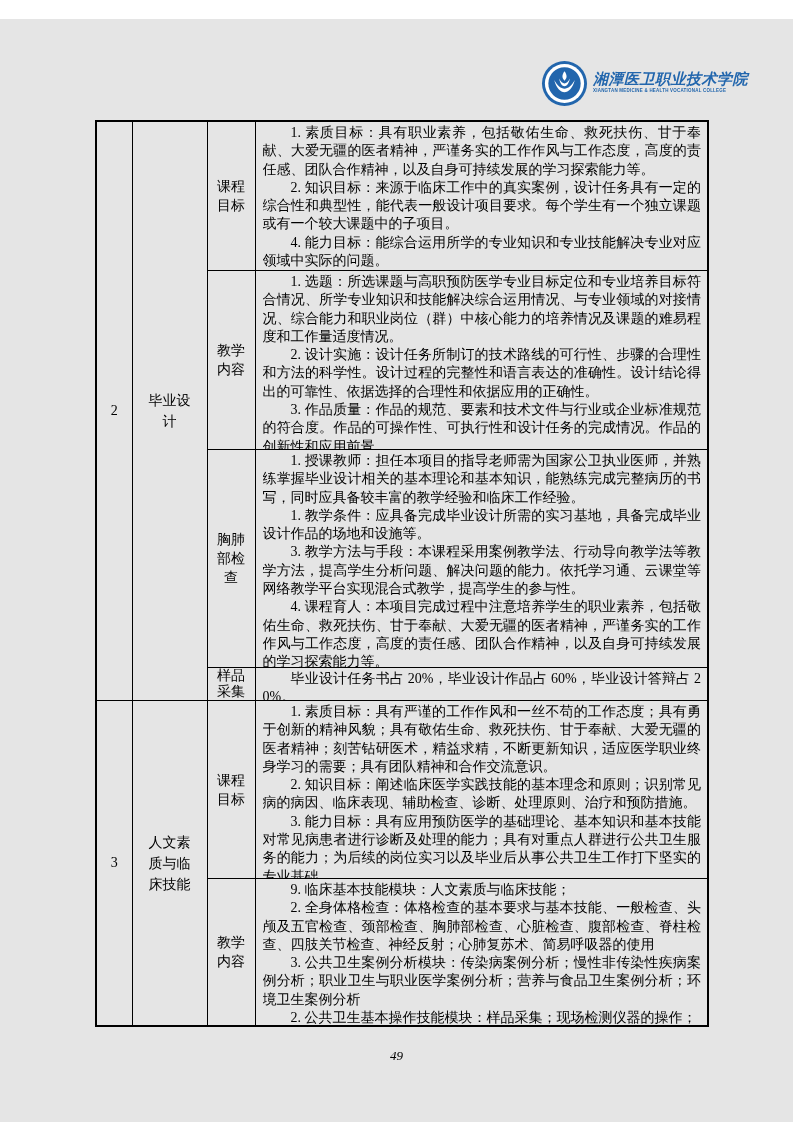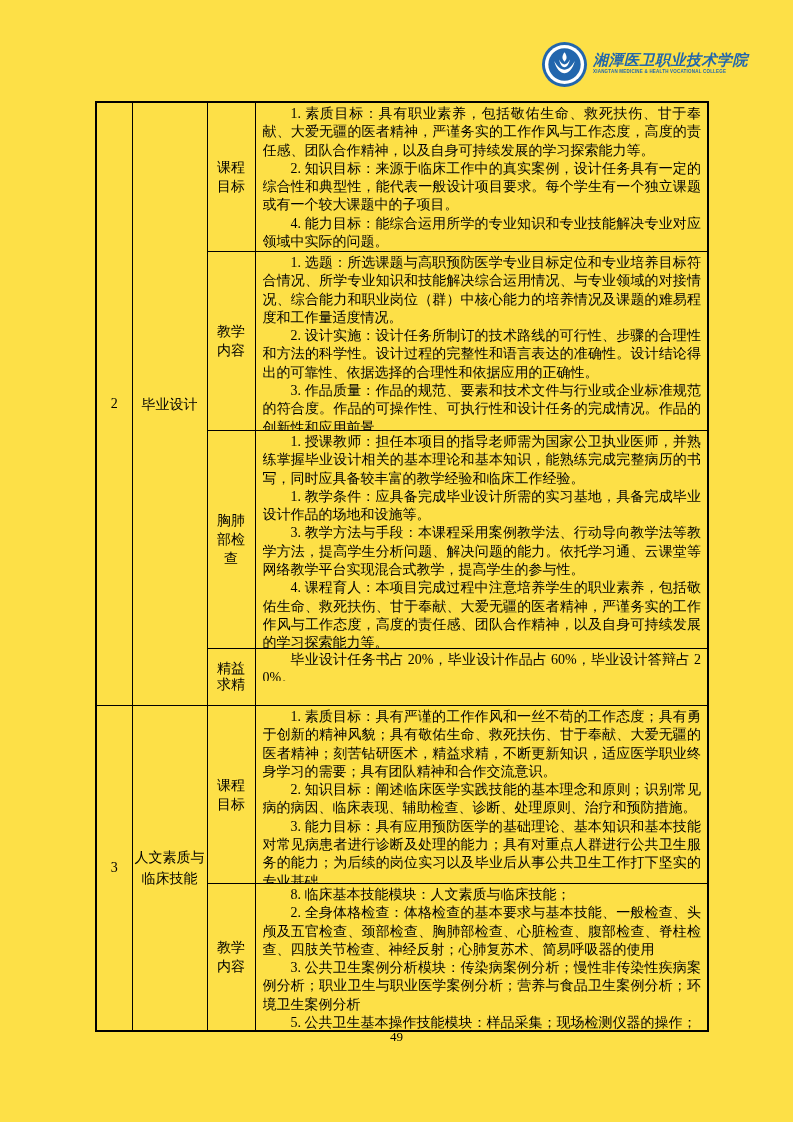--- a/index.html
+++ b/index.html
@@ -1,21 +1,21 @@
 <!DOCTYPE html>
 <html><head>
 <meta charset="utf-8">
 <style>
   html,body { margin:0; padding:0; }
   body {
     width:793px; height:1122px; position:relative; background:#ffffff;
     font-family:"Liberation Serif","DejaVu Serif",serif; color:#000;
     overflow:hidden;
   }
-  .page { position:absolute; inset:0; background:#fde047; }
+  .page { position:absolute; inset:0; background:#e5e5e5;margin-top:19px; }
 
   
   .logo { position:absolute; left:541px; top:41px; display:flex; align-items:center; gap:5px; }
   .emblem { width:47px; height:47px; flex:0 0 auto; }
   .logo-text { display:flex; flex-direction:column; justify-content:center; }
   .logo-zh {
     color:#2266ad; font-weight:bold; font-style:italic; font-size:15px;
     letter-spacing:0.5px; white-space:nowrap; line-height:18px;
     font-family:"Liberation Serif","DejaVu Serif",serif;
   }
@@ -25,29 +25,29 @@
     font-family:"Liberation Sans","DejaVu Sans",sans-serif; letter-spacing:0.4px;
   }
 
   
   table.course-table {
     position:absolute; left:95px; top:101px; width:612px;
     border-collapse:collapse; table-layout:fixed; border:2px solid #000;
   }
   .course-table td { border:1px solid #000; font-size:14px; }
   td.num   { text-align:center; vertical-align:middle; }
-  td.course{ text-align:center; vertical-align:middle; padding:0 2px; line-height:21px; }
-  td.slabel{ text-align:center; vertical-align:middle; line-height:19px; padding:12px 9px; }
+  td.course{ text-align:center; vertical-align:middle; padding:0 12px; line-height:21px; }
+  td.slabel{ text-align:center; vertical-align:middle; line-height:19px; padding:0 9px; }
   td.slabel.tight { line-height:16px; }
   td.scontent { vertical-align:top; padding:2px 6px 0 7px; }
   .ci { overflow:hidden; }
   .para { margin:0; text-indent:2em; line-height:18.3px; text-align:justify; word-break:break-all; }
 
   
-  .pageno-wrap { position:absolute; top:1027px; left:0; width:793px; text-align:center; }
+  .pageno-wrap { position:absolute; top:1027px; left:0; width:793px; text-align:center;font-style:italic; }
   .pageno { font-size:13px; }
 </style>
 </head>
 <body>
 
 <div class="page">
 
   <div class="logo">
     <svg class="emblem" viewBox="0 0 48 48" aria-hidden="true">
       <circle cx="24" cy="24" r="23" fill="#2266ad"></circle>
@@ -99,21 +99,21 @@
         <td class="scontent">
           <div class="ci" style="height:215px">
             <p class="para">1. 授课教师：担任本项目的指导老师需为国家公卫执业医师，并熟练掌握毕业设计相关的基本理论和基本知识，能熟练完成完整病历的书写，同时应具备较丰富的教学经验和临床工作经验。</p>
             <p class="para">1. 教学条件：应具备完成毕业设计所需的实习基地，具备完成毕业设计作品的场地和设施等。</p>
             <p class="para">3. 教学方法与手段：本课程采用案例教学法、行动导向教学法等教学方法，提高学生分析问题、解决问题的能力。依托学习通、云课堂等网络教学平台实现混合式教学，提高学生的参与性。</p>
             <p class="para">4. 课程育人：本项目完成过程中注意培养学生的职业素养，包括敬佑生命、救死扶伤、甘于奉献、大爱无疆的医者精神，严谨务实的工作作风与工作态度，高度的责任感、团队合作精神，以及自身可持续发展的学习探索能力等。</p>
           </div>
         </td>
       </tr>
       <tr>
-        <td class="slabel tight">精益求精</td>
+        <td class="slabel tight">样品采集</td>
         <td class="scontent">
           <div class="ci" style="height:30px">
             <p class="para">毕业设计任务书占 20%，毕业设计作品占 60%，毕业设计答辩占 20%。</p>
           </div>
         </td>
       </tr>
 
       <tr>
         <td class="num" rowspan="2">3</td>
         <td class="course" rowspan="2">人文素质与临床技能</td>
@@ -123,24 +123,24 @@
             <p class="para">1. 素质目标：具有严谨的工作作风和一丝不苟的工作态度；具有勇于创新的精神风貌；具有敬佑生命、救死扶伤、甘于奉献、大爱无疆的医者精神；刻苦钻研医术，精益求精，不断更新知识，适应医学职业终身学习的需要；具有团队精神和合作交流意识。</p>
             <p class="para">2. 知识目标：阐述临床医学实践技能的基本理念和原则；识别常见病的病因、临床表现、辅助检查、诊断、处理原则、治疗和预防措施。</p>
             <p class="para">3. 能力目标：具有应用预防医学的基础理论、基本知识和基本技能对常见病患者进行诊断及处理的能力；具有对重点人群进行公共卫生服务的能力；为后续的岗位实习以及毕业后从事公共卫生工作打下坚实的专业基础。</p>
           </div>
         </td>
       </tr>
       <tr>
         <td class="slabel">教学内容</td>
         <td class="scontent">
           <div class="ci" style="height:144px">
-            <p class="para">8. 临床基本技能模块：人文素质与临床技能；</p>
+            <p class="para">9. 临床基本技能模块：人文素质与临床技能；</p>
             <p class="para">2. 全身体格检查：体格检查的基本要求与基本技能、一般检查、头颅及五官检查、颈部检查、胸肺部检查、心脏检查、腹部检查、脊柱检查、四肢关节检查、神经反射；心肺复苏术、简易呼吸器的使用</p>
             <p class="para">3. 公共卫生案例分析模块：传染病案例分析；慢性非传染性疾病案例分析；职业卫生与职业医学案例分析；营养与食品卫生案例分析；环境卫生案例分析</p>
-            <p class="para">5. 公共卫生基本操作技能模块：样品采集；现场检测仪器的操作；</p>
+            <p class="para">2. 公共卫生基本操作技能模块：样品采集；现场检测仪器的操作；</p>
           </div>
         </td>
       </tr>
     </tbody>
   </table>
 
   <div class="pageno-wrap">
     <span class="pageno">49</span>
   </div>
 

